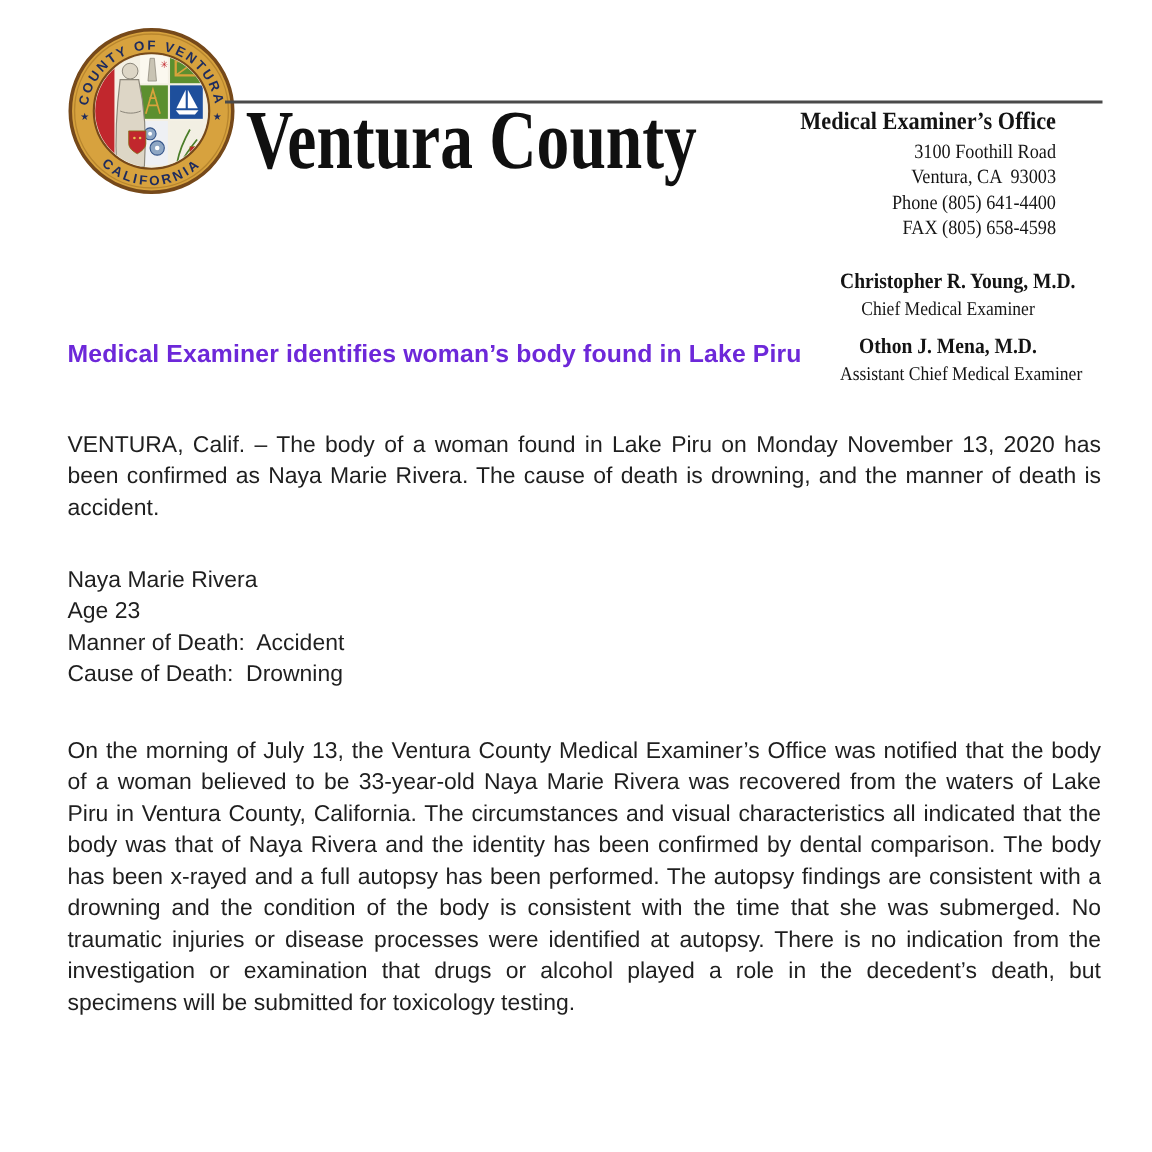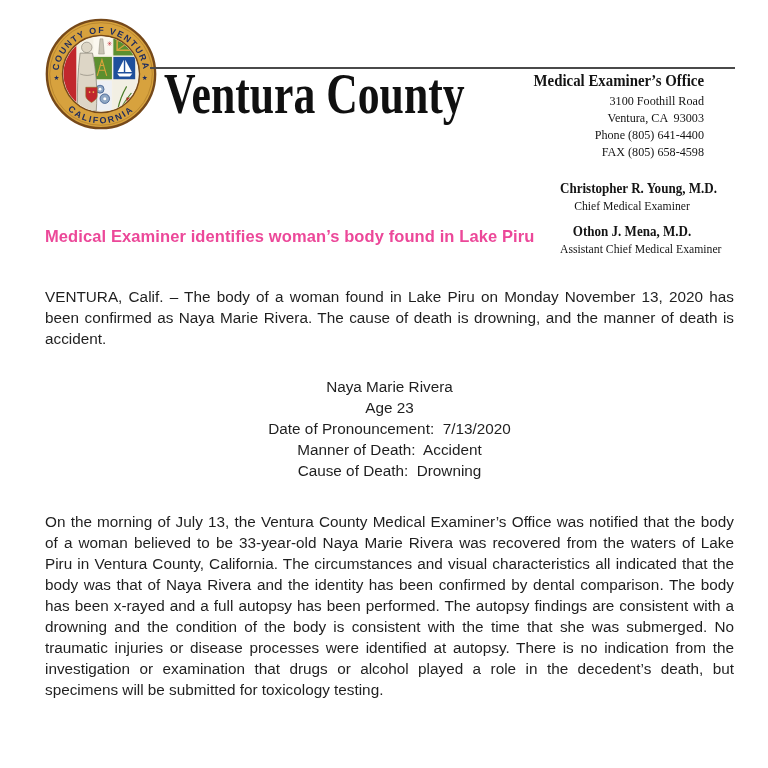--- a/index.html
+++ b/index.html
@@ -21,26 +21,26 @@
     transform:scaleX(0.9);transform-origin:top right;
   }
   .office-title{font-size:16.5px;font-weight:bold;line-height:19px;margin-bottom:2px;}
   .addr{font-size:13.5px;line-height:17px;white-space:pre;}
   .officials{margin-top:20px;}
   .official{width:160px;margin-left:auto;margin-bottom:9px;text-align:center;white-space:nowrap;}
   .official .name{font-size:14.5px;font-weight:bold;line-height:17px;}
   .official .role{font-size:13px;line-height:17px;}
   
   .headline{
-    position:absolute;left:45px;top:227px;font-size:16.5px;font-weight:bold;color:#ec4899;
+    position:absolute;left:45px;top:227px;font-size:16.5px;font-weight:bold;color:#6d28d9;
     letter-spacing:.1px;white-space:nowrap;
   }
   .bodytext{position:absolute;left:45px;top:286px;width:689px;font-size:15.3px;line-height:21px;}
   .para{margin:0;text-align:justify;}
-  .details{margin-top:27px;text-align:center;}
+  .details{margin-top:27px;}
   .detail-line{white-space:pre-wrap;line-height:21px;}
   .para2{margin-top:30px;}
 </style>
 </head>
 <body>
 
 <div class="page">
 
   <svg class="seal" viewBox="0 0 120 120">
     <defs>
@@ -131,20 +131,19 @@
     </div>
   </div>
 
   <div class="headline">Medical Examiner identifies woman’s body found in Lake Piru</div>
 
   <div class="bodytext">
     <p class="para">VENTURA, Calif. – The body of a woman found in Lake Piru on Monday November 13, 2020 has been confirmed as Naya Marie Rivera. The cause of death is drowning, and the manner of death is accident.</p>
     <div class="details">
       <div class="detail-line">Naya Marie Rivera</div>
       <div class="detail-line">Age 23</div>
-      <div class="detail-line">Date of Pronouncement:  7/13/2020</div>
       <div class="detail-line">Manner of Death:  Accident</div>
       <div class="detail-line">Cause of Death:  Drowning</div>
     </div>
     <p class="para para2">On the morning of July 13, the Ventura County Medical Examiner’s Office was notified that the body of a woman believed to be 33-year-old Naya Marie Rivera was recovered from the waters of Lake Piru in Ventura County, California.  The circumstances and visual characteristics all indicated that the body was that of Naya Rivera and the identity has been confirmed by dental comparison.  The body has been x-rayed and a full autopsy has been performed.  The autopsy findings are consistent with a drowning and the condition of the body is consistent with the time that she was submerged.  No traumatic injuries or disease processes were identified at autopsy.  There is no indication from the investigation or examination that drugs or alcohol played a role in the decedent’s death, but specimens will be submitted for toxicology testing.</p>
   </div>
 
 </div>
 
 </body></html>

